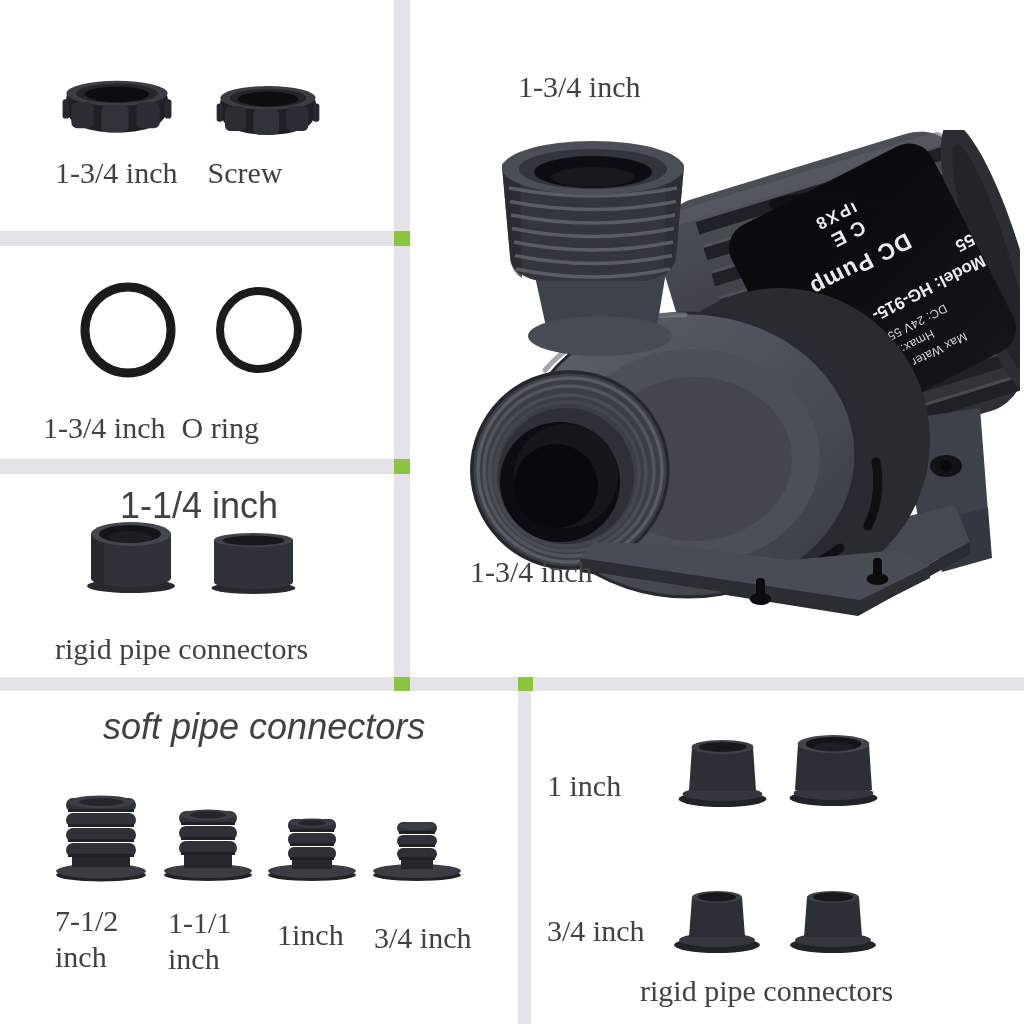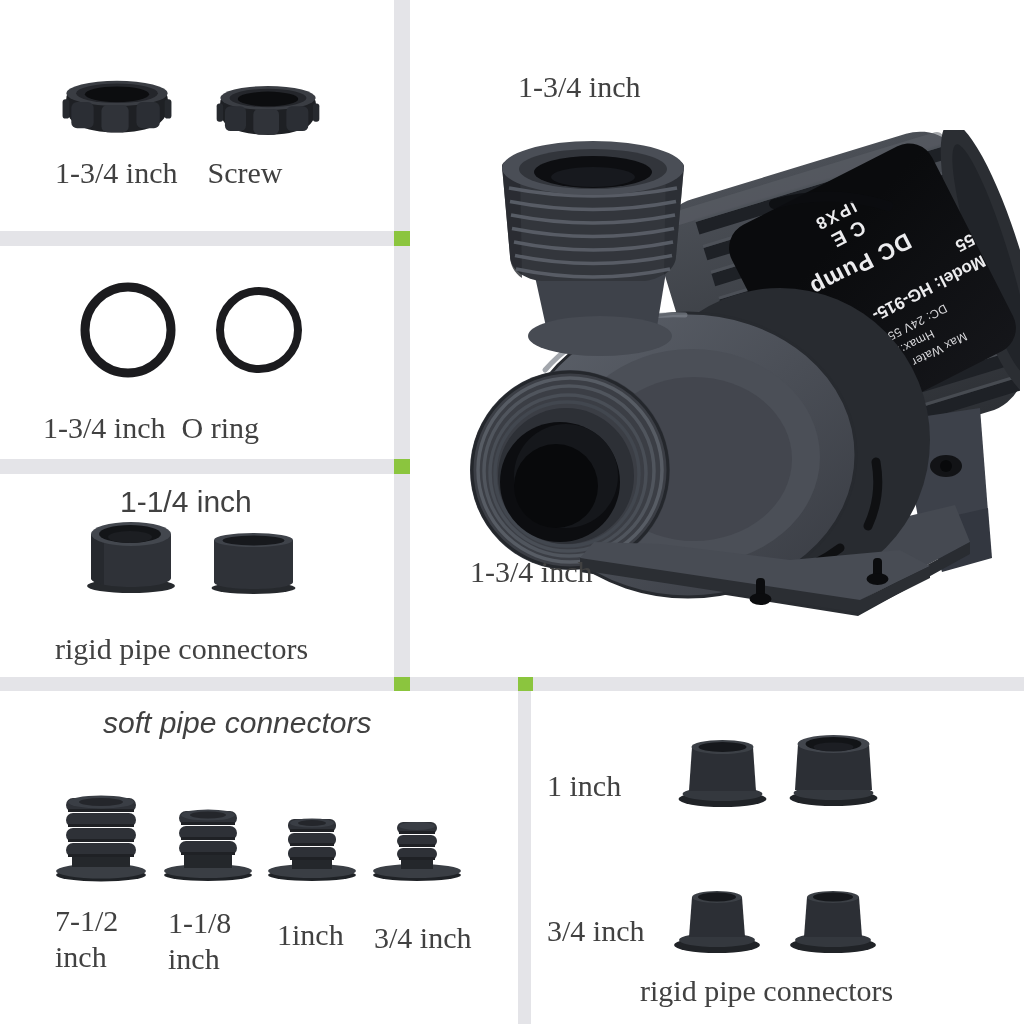--- a/index.html
+++ b/index.html
@@ -4,21 +4,21 @@
 <style>
   html,body{margin:0;padding:0;background:#fff;}
   .canvas{position:relative;width:1024px;height:1024px;background:#ffffff;overflow:hidden;
           font-family:"Liberation Sans",sans-serif;color:var(--txt,#414141);}
   .bar{position:absolute;background:var(--divider,#e4e4e8);}
   .accent{position:absolute;background:var(--green,#8bc53e);}
   .lbl{position:absolute;font-size:30px;color:var(--txt,#414141);white-space:nowrap;font-family:Liberation Serif, serif;}
   .lbl .gap{margin-left:30px;}
   .two-line div{line-height:36px;}
   .part{position:absolute;}
-  .heading{position:absolute;font-size:30px;color:var(--txt,#414141);white-space:nowrap;}
+  .heading{position:absolute;font-size:36px;color:var(--txt,#414141);white-space:nowrap;}
   
   .plate{position:absolute;left:760px;top:173px;width:225px;height:230px;
          background:linear-gradient(160deg,#15161a 0%,#0a0b0d 70%);
          border-radius:26px;transform:rotate(153deg);
          display:flex;flex-direction:column;align-items:center;justify-content:center;
          color:#ececee;z-index:3;}
   .plate .sm{font-size:12px;letter-spacing:.3px;line-height:17px;color:#d9d9dc;}
   .plate .md{font-size:17px;font-weight:bold;line-height:24px;}
   .plate .row1{display:flex;align-items:baseline;gap:10px;margin-top:2px;}
   .plate .brand{font-size:22px;font-weight:bold;font-style:italic;letter-spacing:.5px;}
@@ -148,21 +148,21 @@
       <rect x="28" y="23" width="36" height="3" fill="#1f2125"></rect>
     <rect x="26" y="1" width="40" height="12" rx="6" fill="#2e3137"></rect>
       <rect x="28" y="10" width="36" height="3" fill="#1f2125"></rect>
     <ellipse cx="46" cy="5" rx="18" ry="4" fill="#3a3e45"></ellipse>
   </svg>
   <div class="lbl two-line" style="left:55px;top:903px;">
     <div>7-1/2</div>
     <div>inch</div>
   </div>
   <div class="lbl two-line" style="left:168px;top:905px;">
-    <div>1-1/8</div>
+    <div>1-1/1</div>
     <div>inch</div>
   </div>
   <div class="lbl" style="left:277px;top:918px;text-align:right;">1inch</div>
   <div class="lbl" style="left:374px;top:921px;">3/4 inch</div>
 
   <svg class="layer z1" viewBox="0 0 590 495">
     <defs>
       <linearGradient id="gmot" x1="0" y1="0" x2="0" y2="1">
         <stop offset="0" stop-color="#4b4f56"></stop>
           <stop offset="1" stop-color="#2d3035"></stop>

